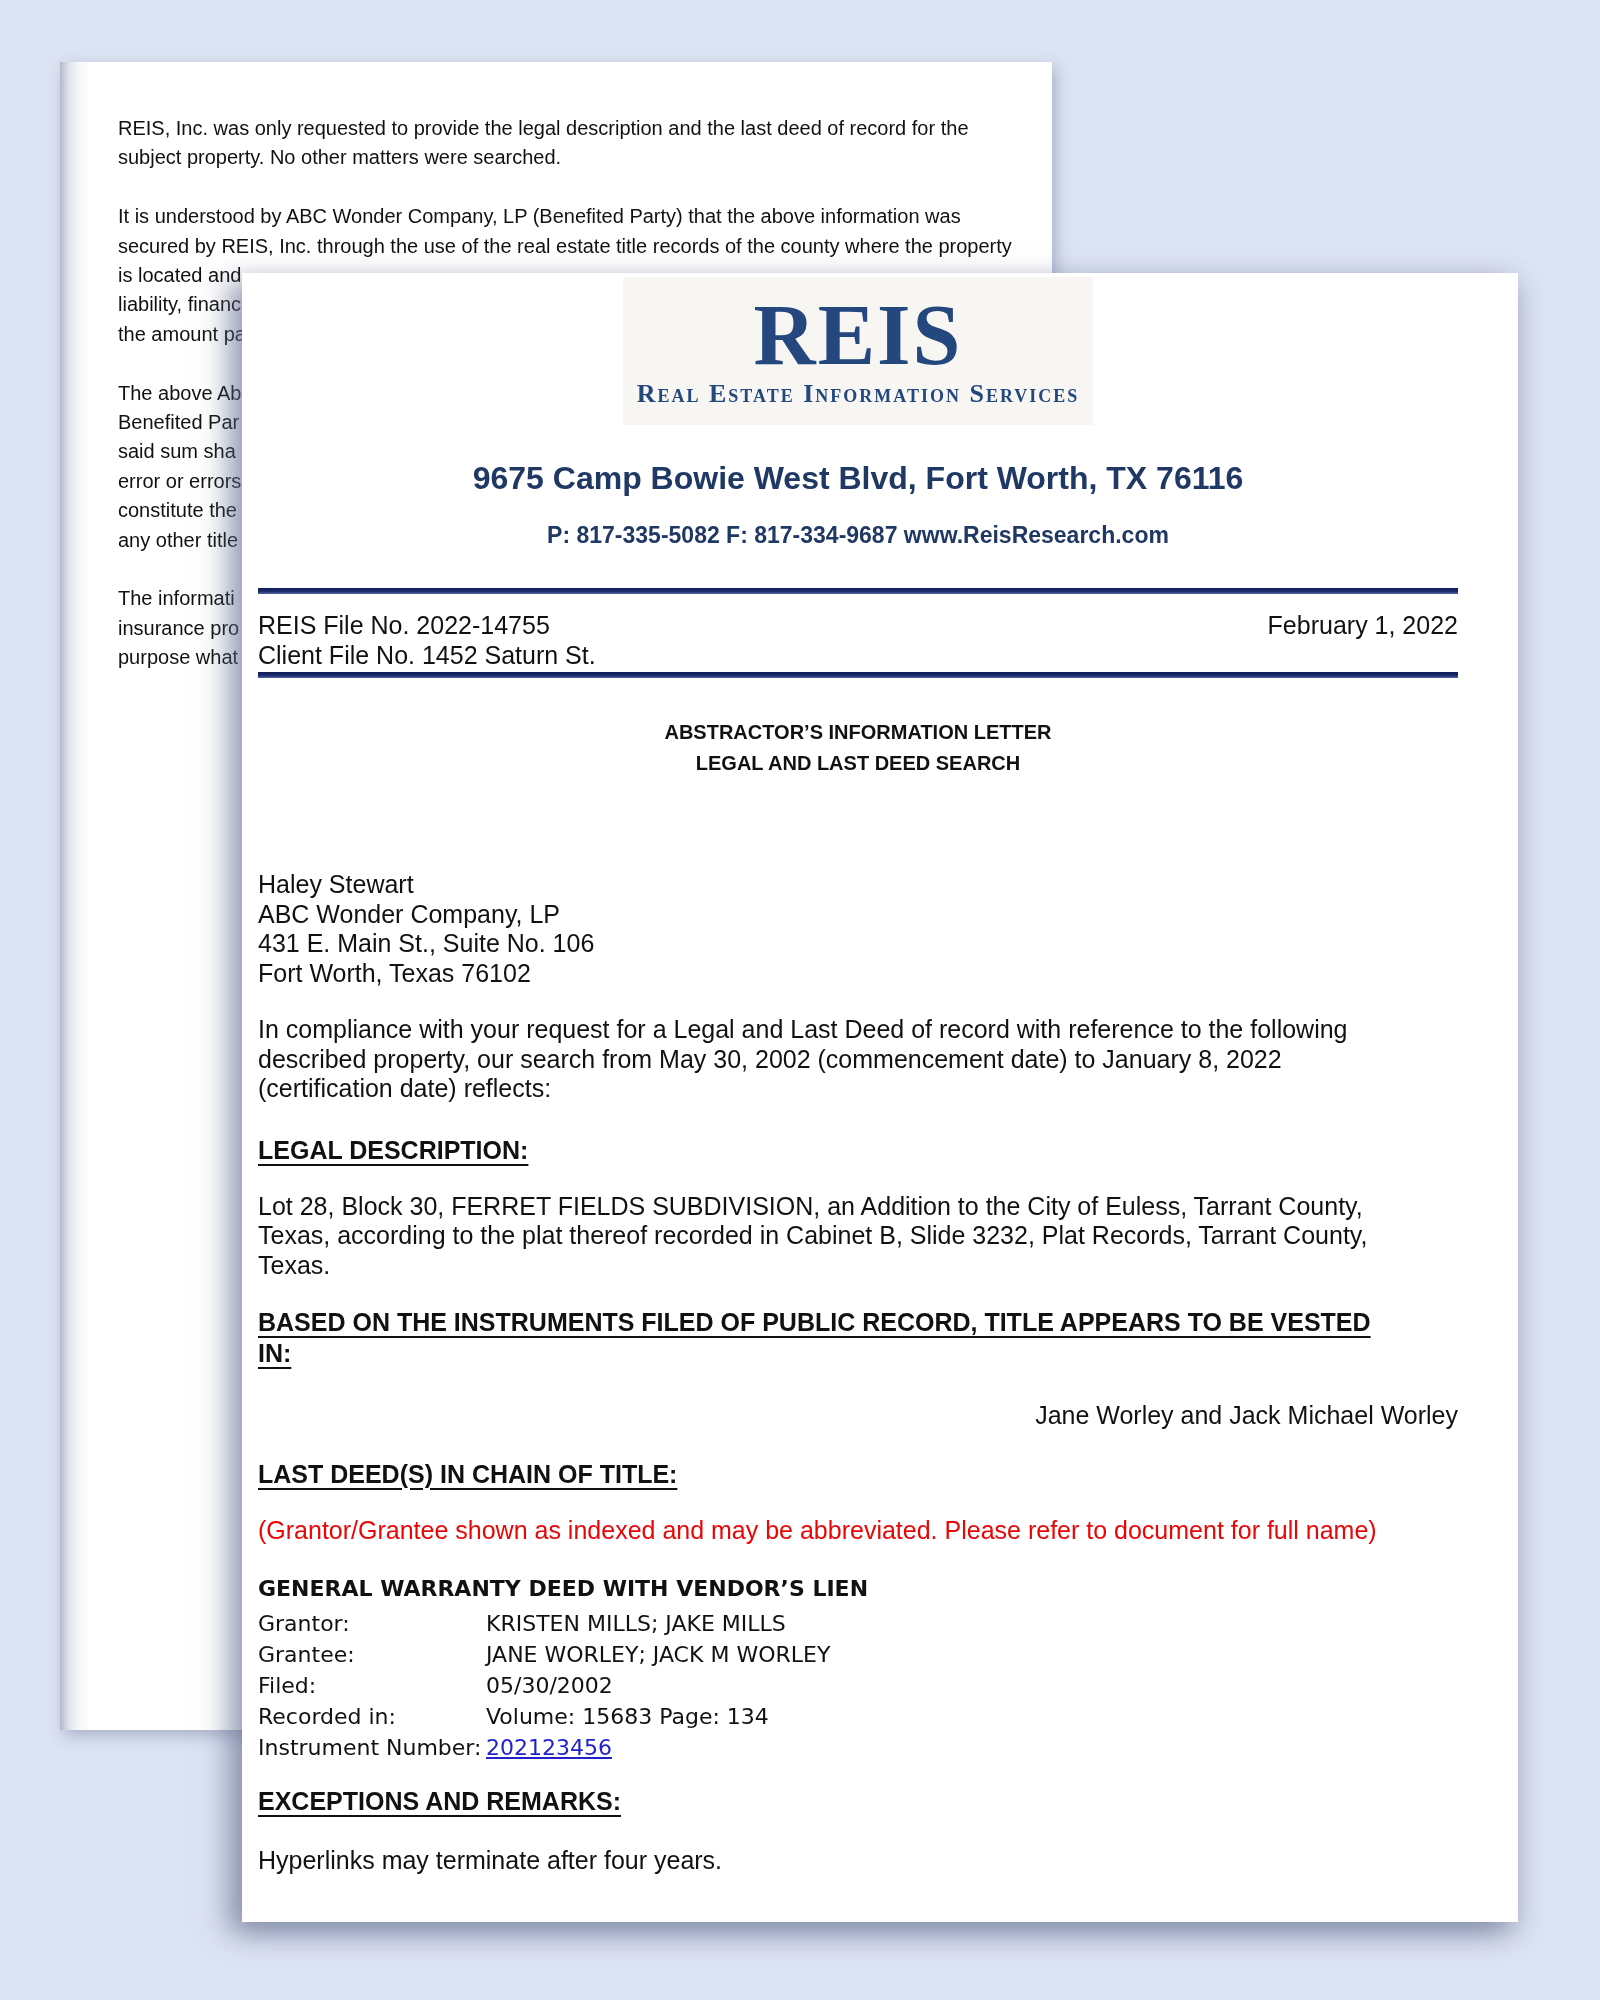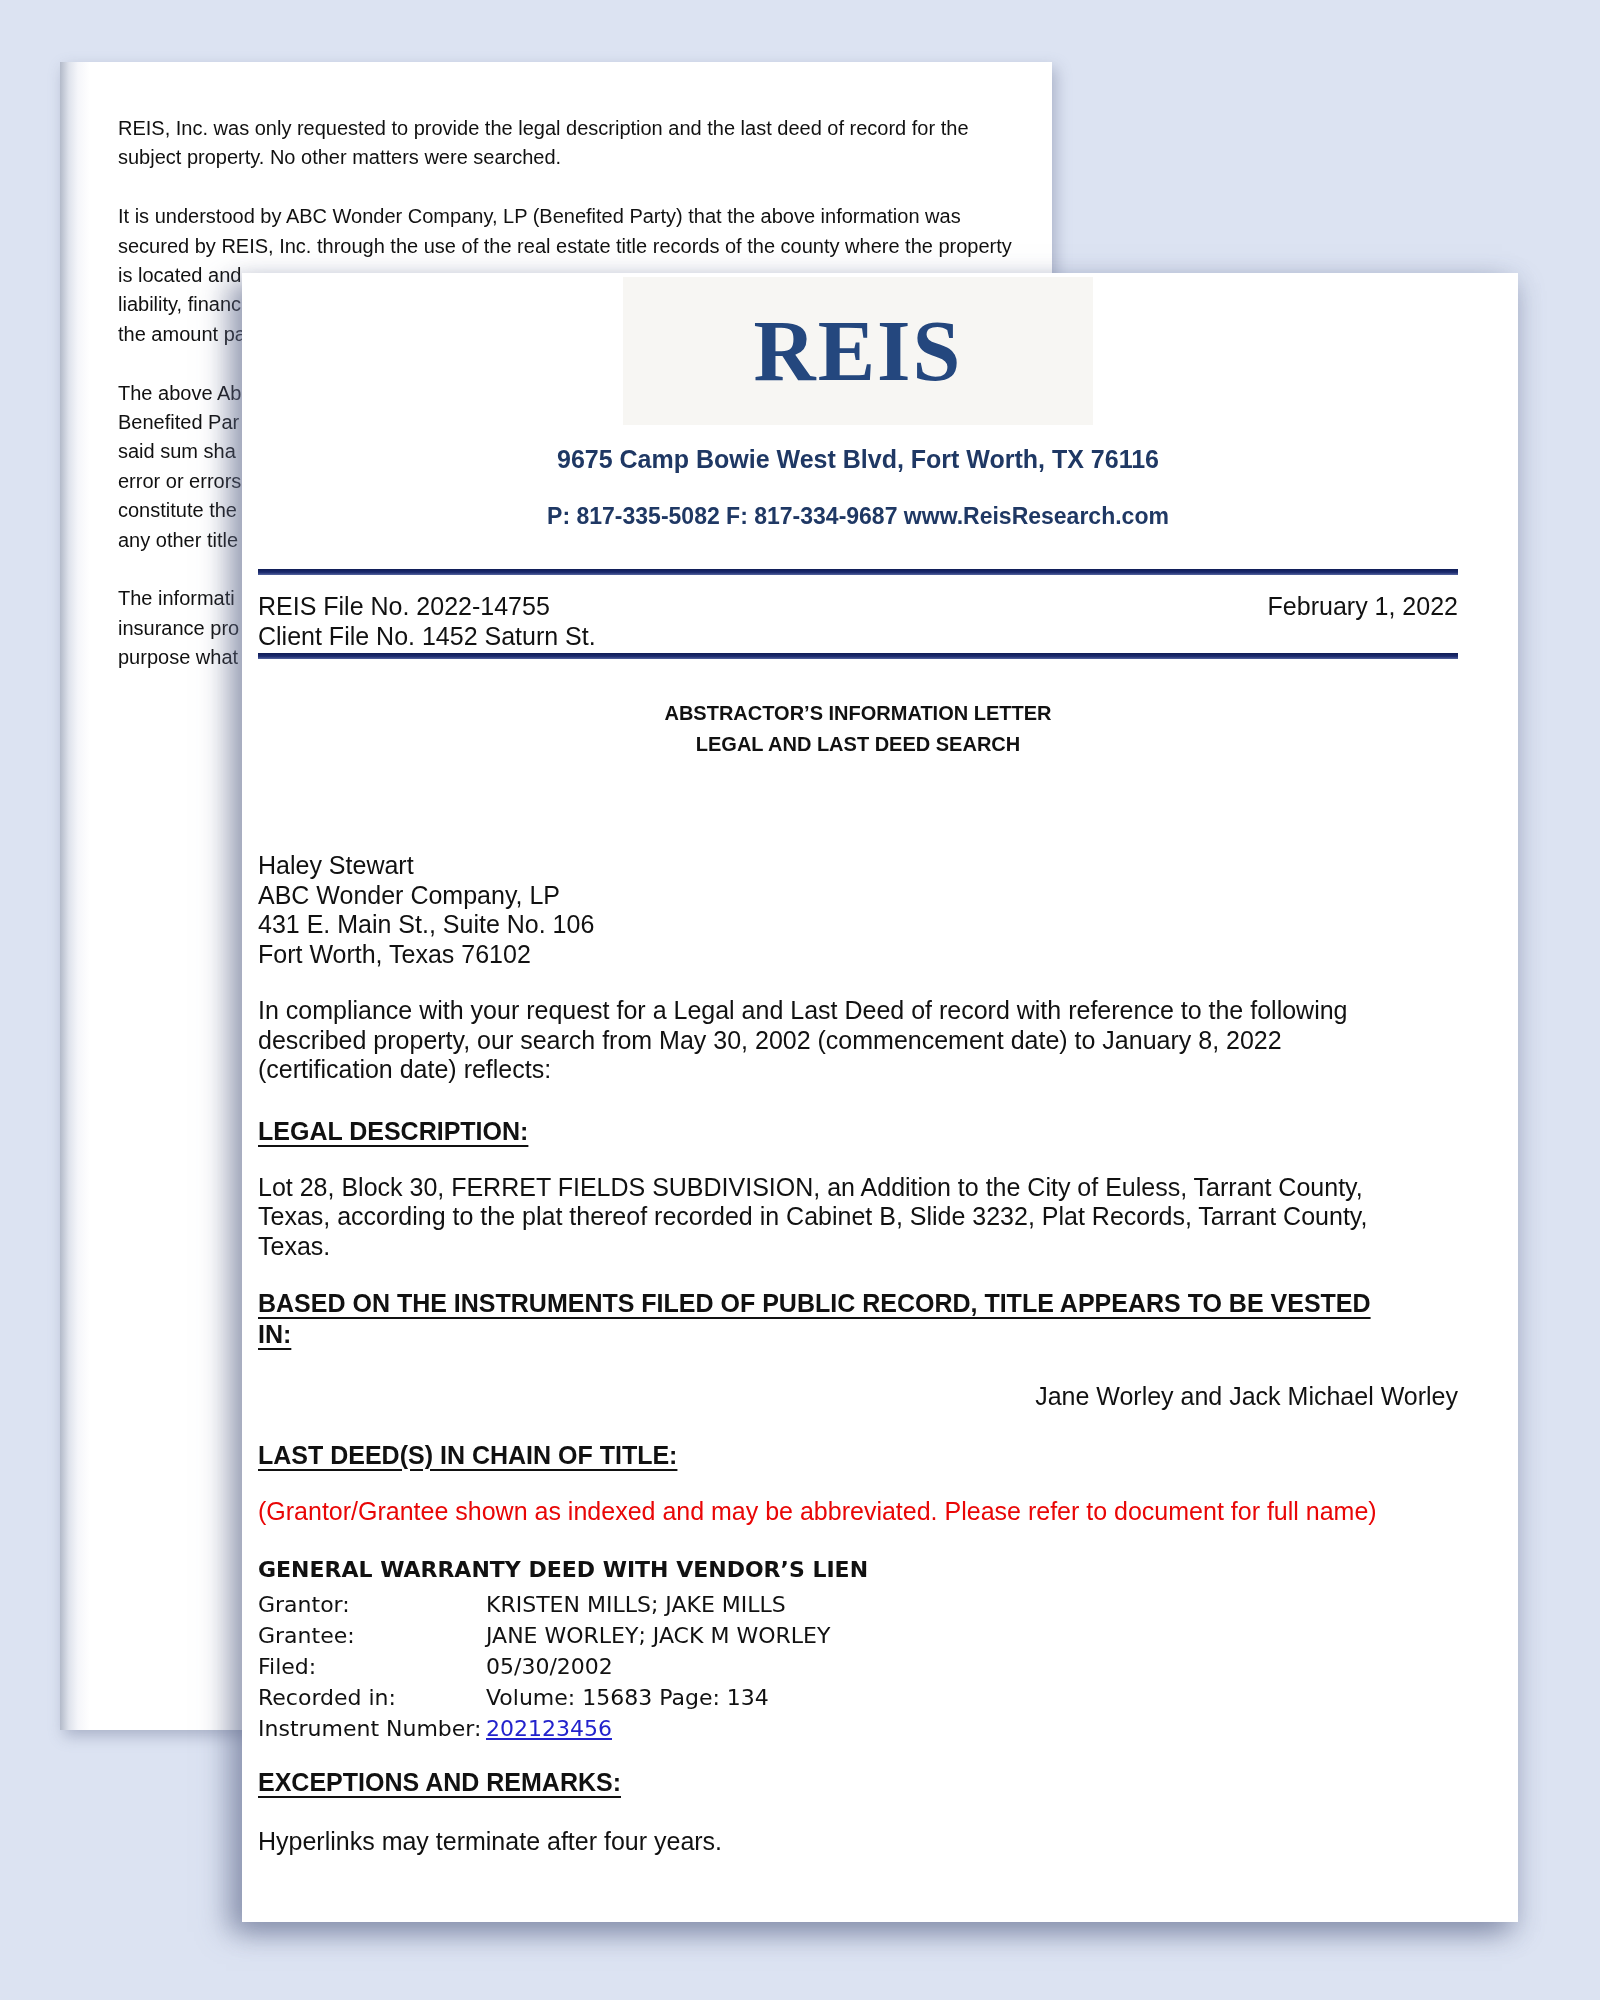--- a/index.html
+++ b/index.html
@@ -42,21 +42,21 @@
     font-family:"Liberation Serif", serif;
     font-weight:bold;font-size:86px;line-height:84px;
     letter-spacing:2px;color:#24477e;
   }
   .logo-sub{
     font-family:"Liberation Serif", serif;
     font-weight:bold;font-size:26px;line-height:30px;
     font-variant:small-caps;letter-spacing:2px;color:#24477e;
     margin-top:2px;
   }
-  .addr{margin-top:19px;text-align:center;font-weight:bold;color:#1f3864;font-size:25px;line-height:30px;}
+  .addr{margin-top:38px;text-align:center;font-weight:bold;color:#1f3864;font-size:32px;line-height:30px;}
   .phone{margin-top:27px;text-align:center;font-weight:bold;color:#1f3864;font-size:23px;line-height:30px;}
   .rule{margin-top:38px;height:6px;background:linear-gradient(to bottom,#101d56 0%,#1b2a6e 55%,#55659f 100%);}
   .rule2{margin-top:2px;}
   .file-row{margin-top:16px;display:flex;justify-content:space-between;align-items:flex-start;line-height:30px;}
   .file-left div{white-space:nowrap;}
   .file-date{white-space:nowrap;}
   .title{margin-top:39px;text-align:center;font-weight:bold;font-size:20px;line-height:31px;}
   .recipient{margin-top:91px;}
   .para{margin-top:27px;}
   .para div, .recipient div{white-space:nowrap;}
@@ -114,20 +114,21 @@
       <div class="bl">purpose what</div>
     </div>
   </div>
 </div>
 
 <div class="page front-page">
   <div class="content">
 
     <div class="logo-box">
       <div class="logo-word">REIS</div>
+      <div class="logo-sub">Real Estate Information Services</div>
     </div>
 
     <div class="addr">9675 Camp Bowie West Blvd, Fort Worth, TX 76116</div>
     <div class="phone">P: 817-335-5082 F: 817-334-9687 www.ReisResearch.com</div>
 
     <div class="rule"></div>
 
     <div class="file-row">
       <div class="file-left">
         <div>REIS File No. 2022-14755</div>

